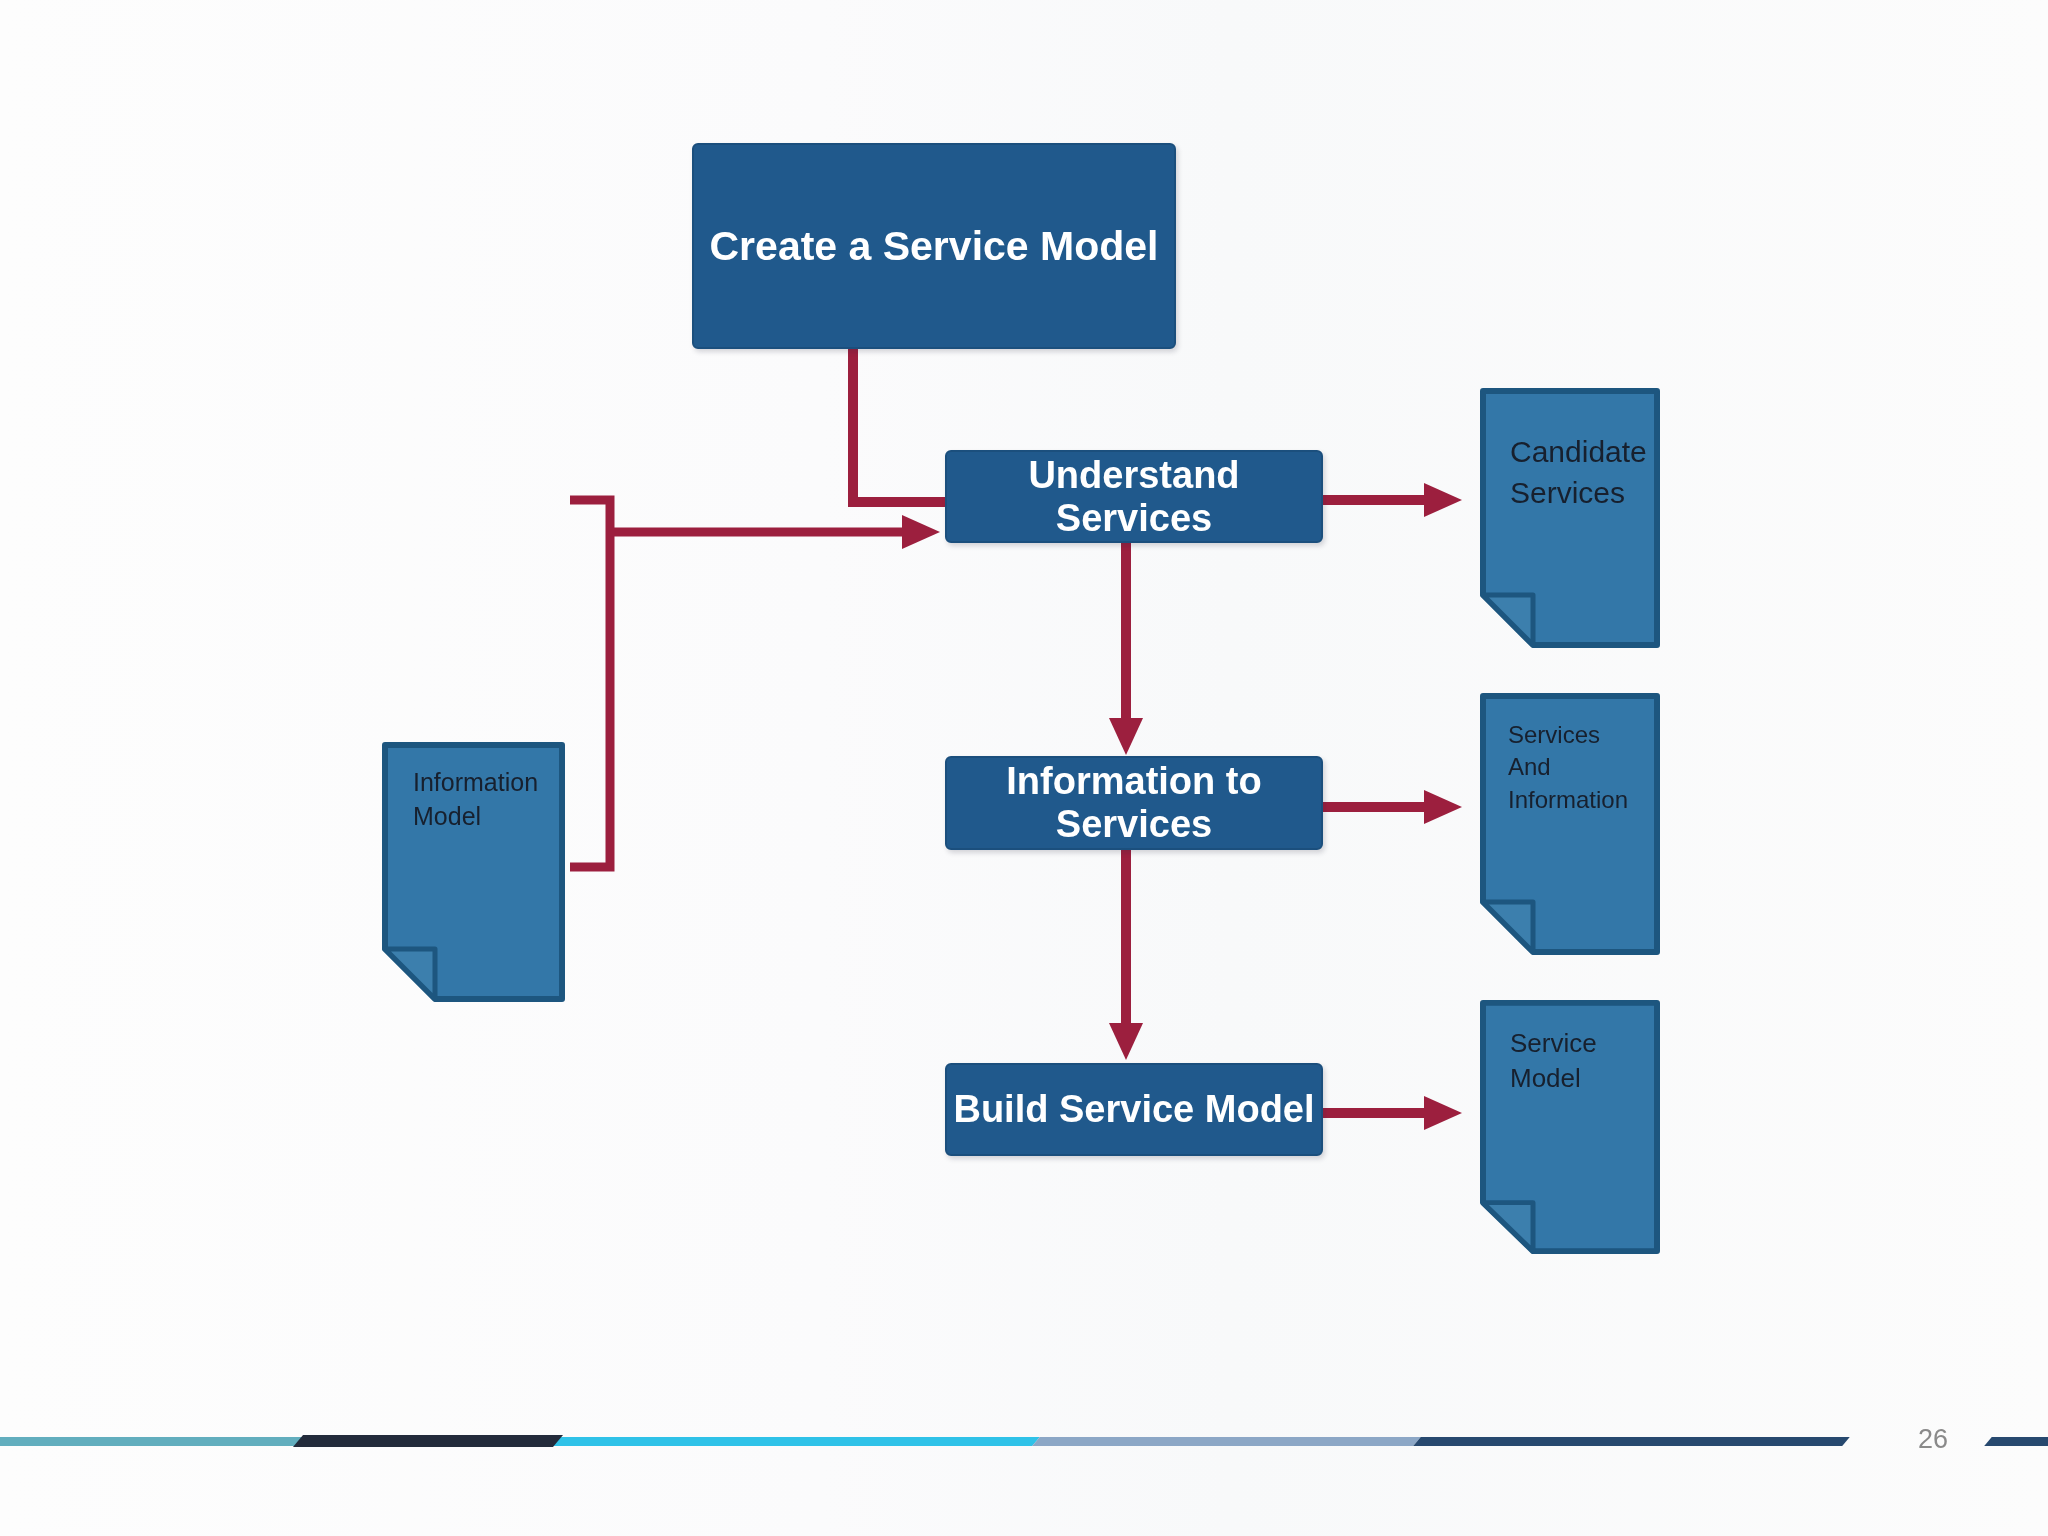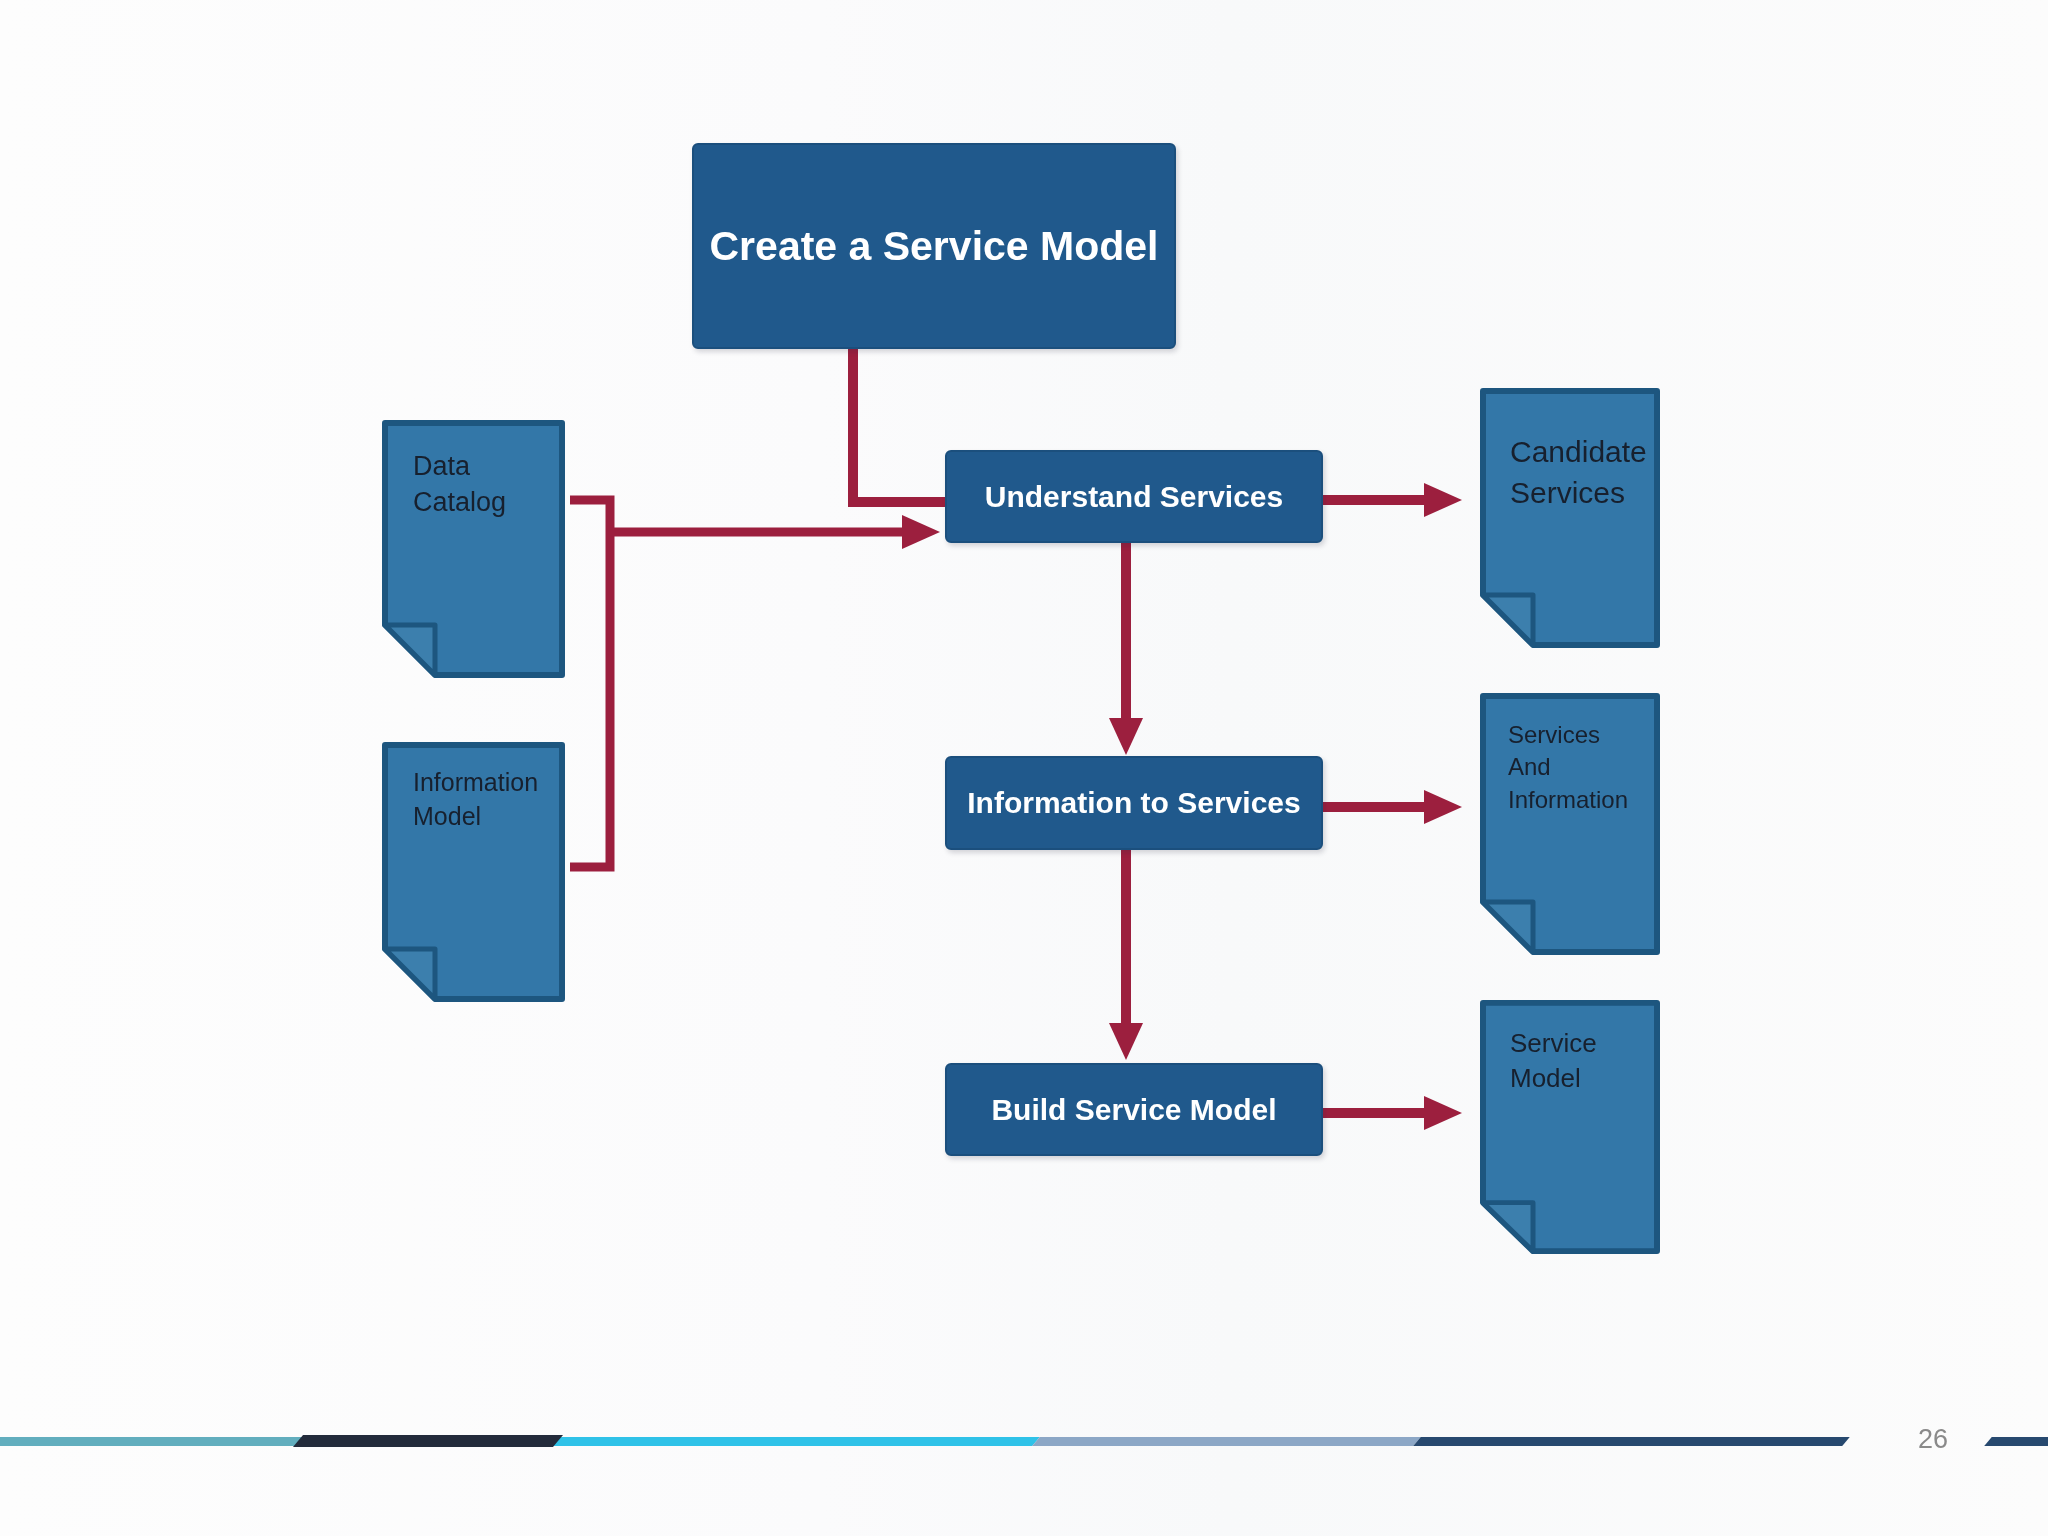--- a/index.html
+++ b/index.html
@@ -17,21 +17,21 @@
     position: absolute;
     background: #20598C;
     border: 2px solid #1b4f7d;
     border-radius: 6px;
     box-sizing: border-box;
     display: flex;
     align-items: center;
     justify-content: center;
     color: #ffffff;
     font-weight: bold;
-    font-size: 30px;
+    font-size: 38px;
     box-shadow: 2px 3px 5px rgba(40,40,60,0.18);
     text-align: center;
   }
   #box-create     { left: 692px;  top: 143px;  width: 484px; height: 206px; font-size: 41px; }
   #box-understand { left: 945px;  top: 450px;  width: 378px; height: 93px;  }
   #box-info       { left: 945px;  top: 756px;  width: 378px; height: 94px;  }
   #box-build      { left: 945px;  top: 1063px; width: 378px; height: 93px;  }
 
   
   .doc { position: absolute; }
@@ -127,30 +127,20 @@
   <div class="flowbox" id="box-understand">
     <span>Understand Services</span>
   </div>
   <div class="flowbox" id="box-build">
     <span>Build Service Model</span>
   </div>
   <div class="flowbox" id="box-info">
     <span>Information to Services</span>
   </div>
 
-  <div class="doc" id="doc-data-catalog">
-    <svg viewBox="0 0 183 258" preserveAspectRatio="none">
-      <polygon class="page" points="3,3 180,3 180,255 53,255 3,205"></polygon>
-      <polygon class="flap" points="3,205 53,205 53,255"></polygon>
-    </svg>
-    <div class="doc-label">
-      <div>Data</div>
-      <div>Catalog</div>
-    </div>
-  </div>
 
   <div class="doc" id="doc-information-model">
     <svg viewBox="0 0 183 260" preserveAspectRatio="none">
       <polygon class="page" points="3,3 180,3 180,257 53,257 3,207"></polygon>
       <polygon class="flap" points="3,207 53,207 53,257"></polygon>
     </svg>
     <div class="doc-label">
       <div>Information</div>
       <div>Model</div>
     </div>

